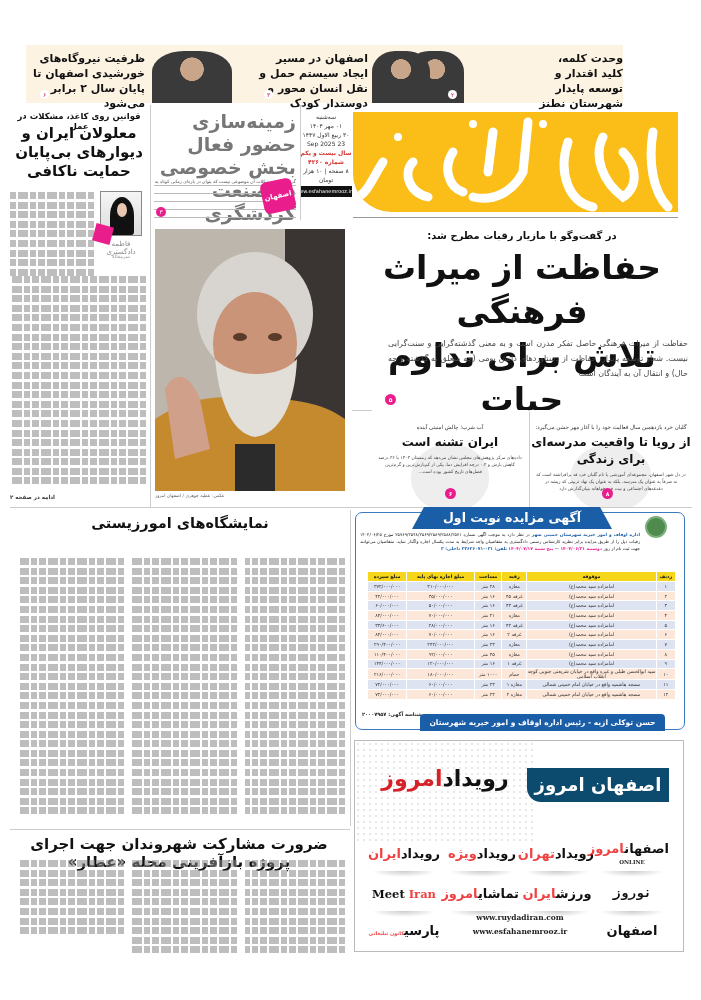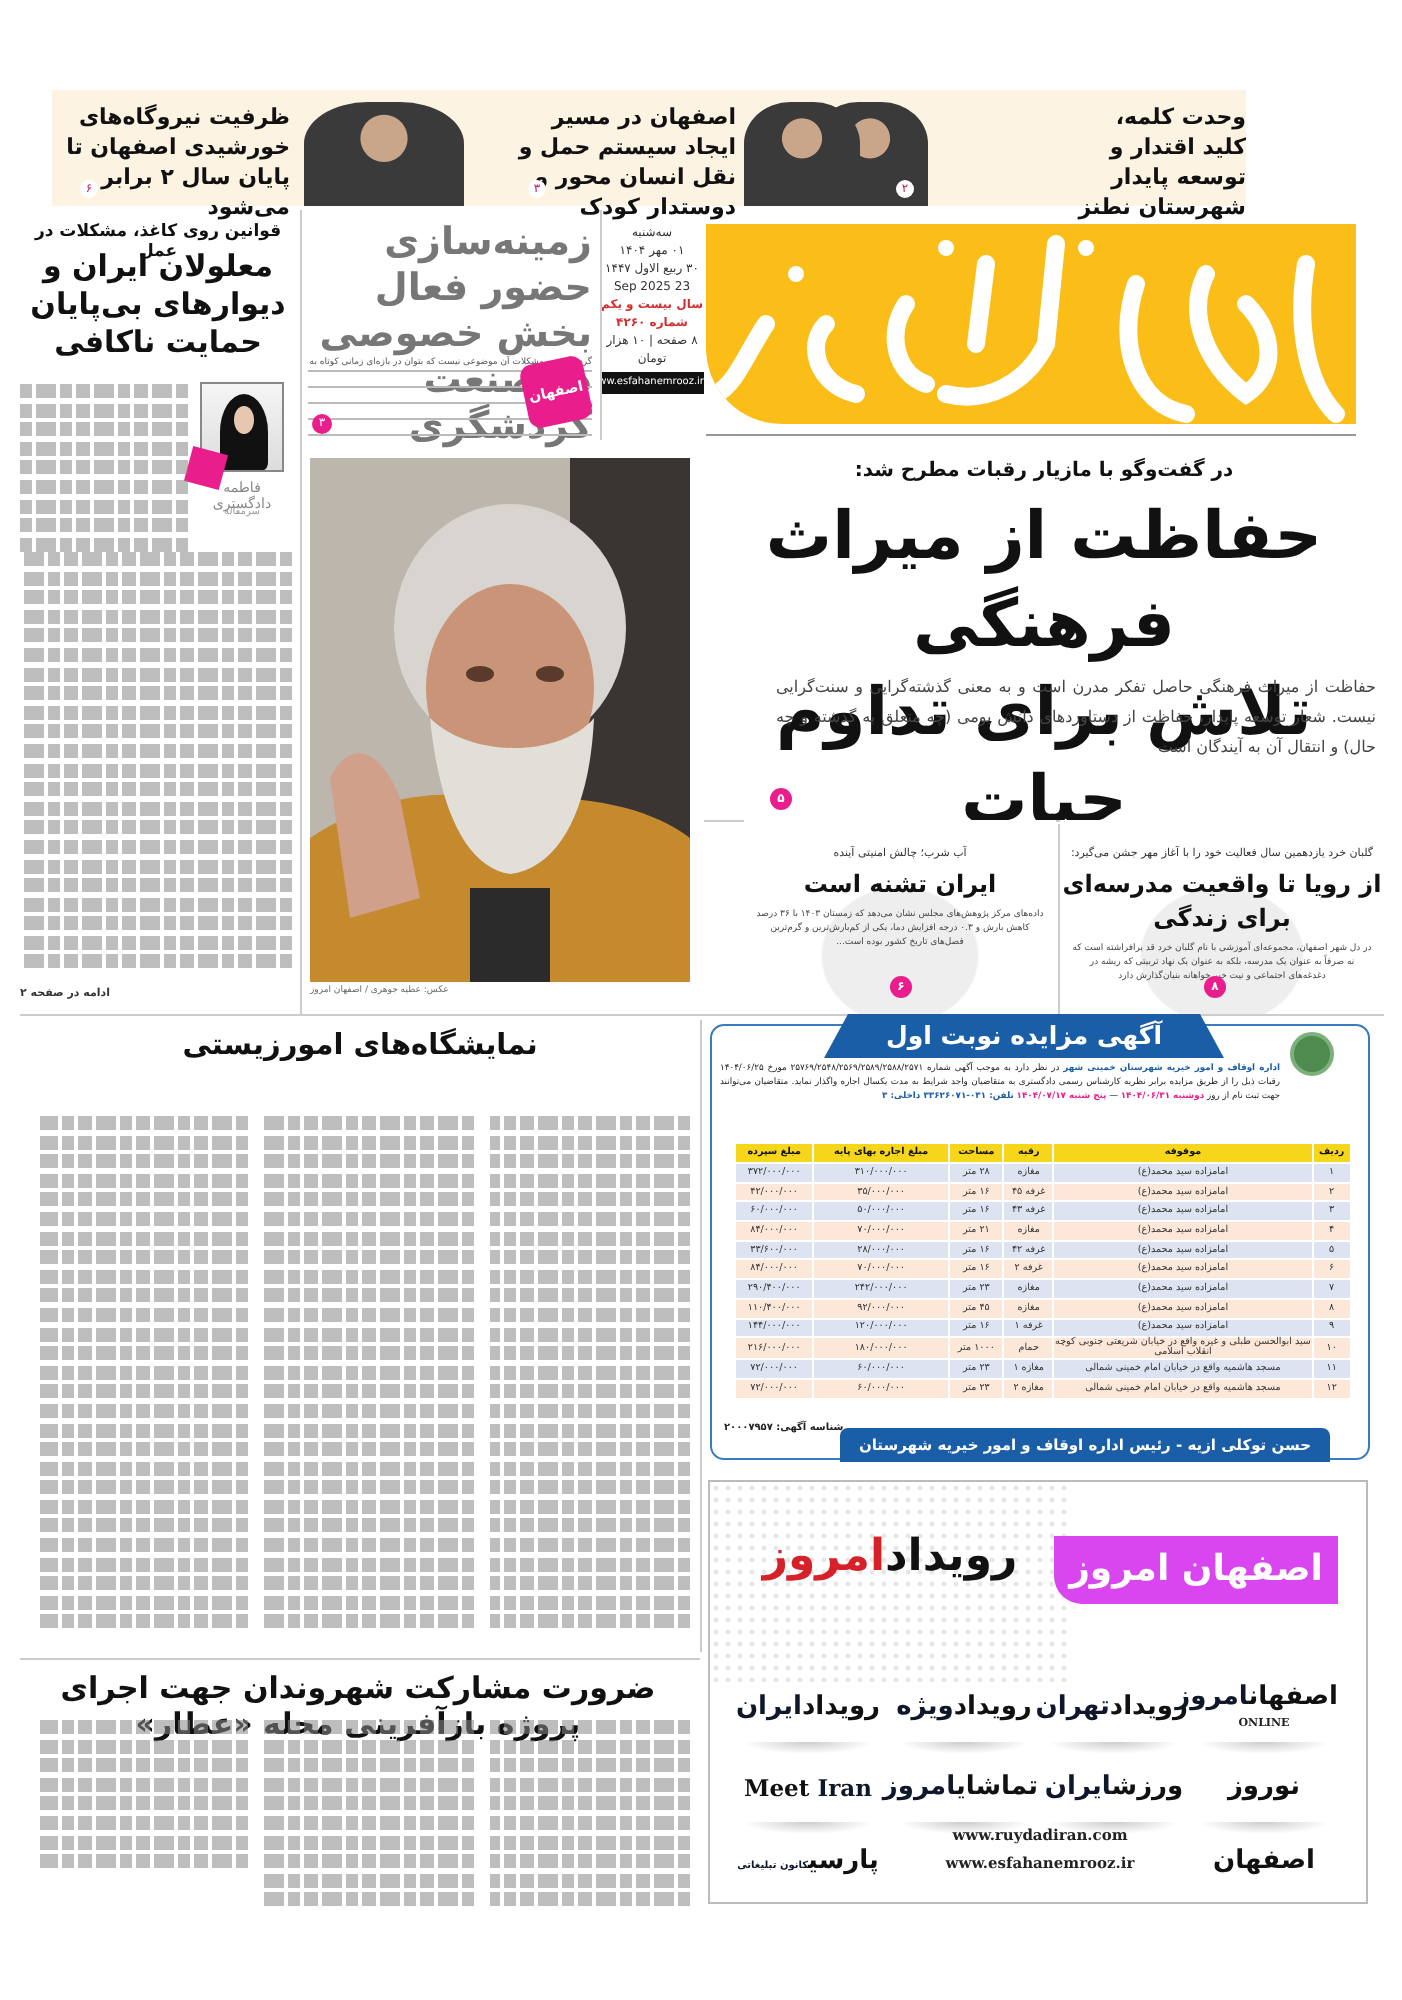--- a/index.html
+++ b/index.html
@@ -66,25 +66,25 @@
 table.ad-table{position:absolute;left:367px;top:571px;width:309px;border-collapse:collapse;font-size:4.8px;text-align:center}
 .ad-table th{background:#f5d61a;height:10px;font-weight:bold;border:1px solid #fff}
 .ad-table td{height:9.7px;border:1px solid #fff;color:#333}
 .ad-table tr.odd td{background:#dde3f0}
 .ad-table tr.even td{background:#fde7d9}
 .ad-code{position:absolute;left:362px;top:711px;font-size:5px;font-weight:bold;color:#222}
 .ad-footer{position:absolute;left:420px;top:714px;width:245px;height:17px;background:#1b5ea8;color:#fff;font-size:7.5px;font-weight:bold;text-align:center;line-height:17px;border-radius:4px 4px 0 0}
 
 .promo{position:absolute;left:354px;top:740px;width:330px;height:212px;border:1px solid #bbb;background:#fff;overflow:hidden}
 .promo:before{content:"";position:absolute;left:0;top:0;width:180px;height:100px;background:radial-gradient(#ddd 1px,transparent 1.5px) 0 0/6px 6px;opacity:.7}
-.p-logo1{position:absolute;left:172px;top:27px;width:142px;height:34px;background:#d946ef;color:#fff;font-size:18px;font-weight:bold;text-align:center;line-height:34px;border-radius:0 0 0 14px}
+.p-logo1{position:absolute;left:172px;top:27px;width:142px;height:34px;background:#0c4a6e;color:#fff;font-size:18px;font-weight:bold;text-align:center;line-height:34px;border-radius:0 0 0 14px}
 .p-logo2{position:absolute;left:20px;top:18px;width:140px;height:40px;font-size:22px;font-weight:bold;text-align:center;line-height:40px}
 .p-logo2 .blk{color:#111}.p-logo2 .red{color:#d62128}
 .p-cell{position:absolute;width:74px;height:30px;text-align:center;font-weight:bold;font-size:13px;line-height:30px}
-.p-cell .blk{color:#111}.p-cell .red{color:#0f172a}
+.p-cell .blk{color:#111}.p-cell .red{color:#ef4444}
 .p-shadow{position:absolute;width:66px;height:6px;background:radial-gradient(ellipse at 50% 0,#ccc 0,transparent 70%)}
 .p-urls{position:absolute;left:100px;top:170px;width:130px;font-family:"DejaVu Serif",serif;font-size:7.5px;font-weight:bold;line-height:14px;text-align:center;direction:ltr;color:#222}
 .online{font-family:"DejaVu Serif",serif;font-size:5.5px;color:#222;line-height:7px;display:block}
 .meet{font-family:"DejaVu Serif",serif;font-size:11.5px;direction:ltr}
 
 .b-title{position:absolute;left:10px;top:835px;width:338px;font-size:15px;font-weight:bold;text-align:center}
 </style>
 </head>
 <body>
 
@@ -447,21 +447,21 @@
   <div class="p-logo2"><span class="blk">رویداد</span><span class="red">امروز</span></div>
   <div id="promo-grid">
       <div class="p-cell" style="left: 240px; top: 98px; line-height: 20px;"><span class="blk">اصفهان</span><span class="red">امروز</span><span class="online">ONLINE</span></div>
       <div class="p-shadow" style="left: 244px; top: 130px;"></div>
       <div class="p-cell" style="left: 165px; top: 98px;"><span class="blk">رویداد</span><span class="red">تهران</span></div>
       <div class="p-shadow" style="left: 169px; top: 130px;"></div>
       <div class="p-cell" style="left: 90px; top: 98px;"><span class="blk">رویداد</span><span class="red">ویژه</span></div>
       <div class="p-shadow" style="left: 94px; top: 130px;"></div>
       <div class="p-cell" style="left: 12px; top: 98px;"><span class="blk">رویداد</span><span class="red">ایران</span></div>
       <div class="p-shadow" style="left: 16px; top: 130px;"></div>
-      <div class="p-cell" style="left: 240px; top: 138px;"><span class="blk">نوروز</span><span class="red"></span></div>
+      <div class="p-cell" style="left: 240px; top: 138px; font-family: Liberation Mono, monospace;"><span class="blk">نوروز</span><span class="red"></span></div>
       <div class="p-shadow" style="left: 244px; top: 170px;"></div>
       <div class="p-cell" style="left: 165px; top: 138px;"><span class="blk">ورزش</span><span class="red">ایران</span></div>
       <div class="p-shadow" style="left: 169px; top: 170px;"></div>
       <div class="p-cell" style="left: 90px; top: 138px;"><span class="blk">تماشای</span><span class="red">امروز</span></div>
       <div class="p-shadow" style="left: 94px; top: 170px;"></div>
       <div class="p-cell meet" style="left: 12px; top: 138px;"><span class="blk">Meet </span><span class="red">Iran</span></div>
       <div class="p-shadow" style="left: 16px; top: 170px;"></div>
       <div class="p-cell" style="left: 240px; top: 175px;"><span class="blk">اصفهان</span><span class="red"></span></div>
       <div class="p-cell" style="left: 12px; top: 175px;"><span class="blk">پارسی</span><span class="red" style="font-size: 5px;">کانون تبلیغاتی</span></div>
     </div>

